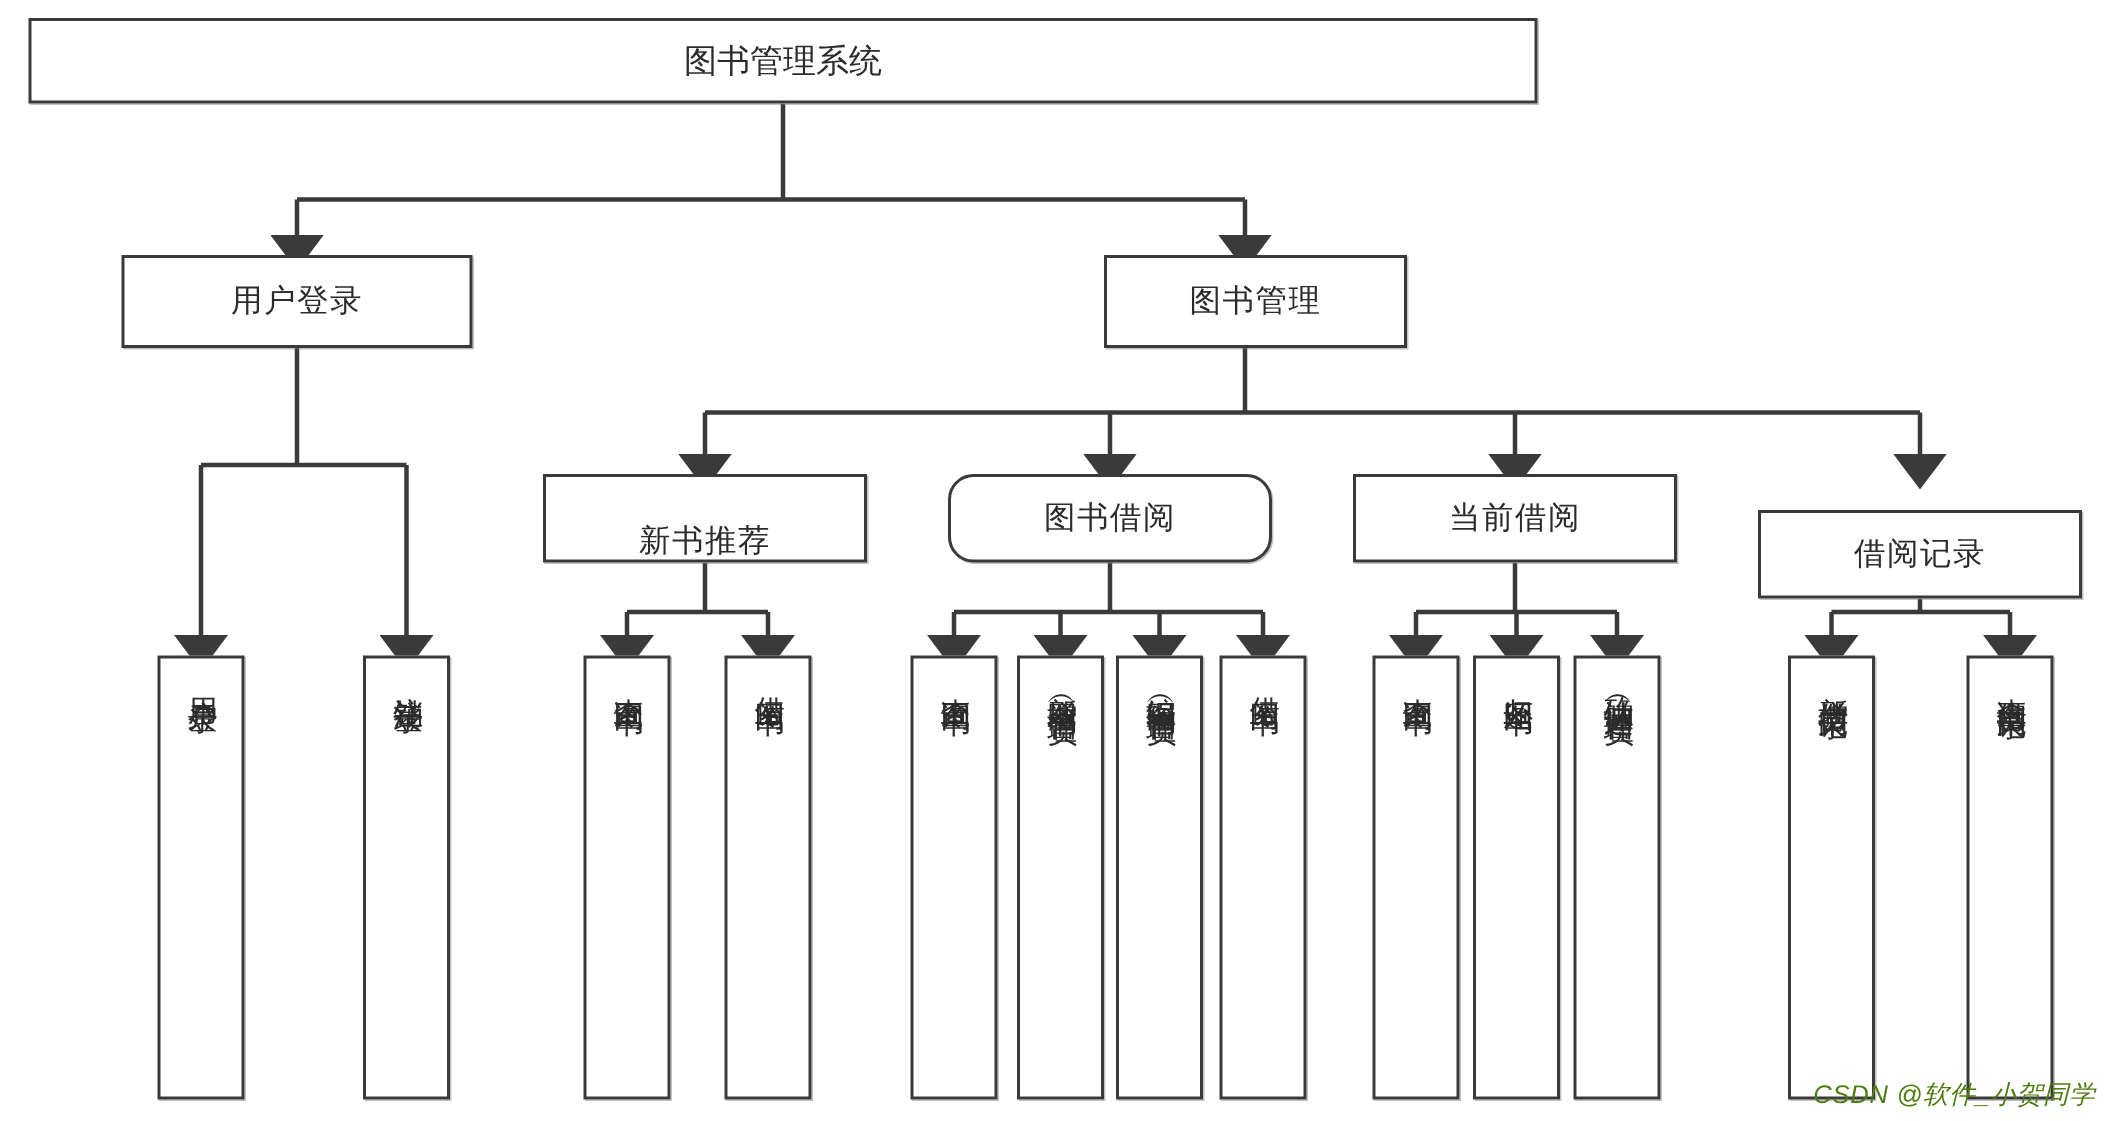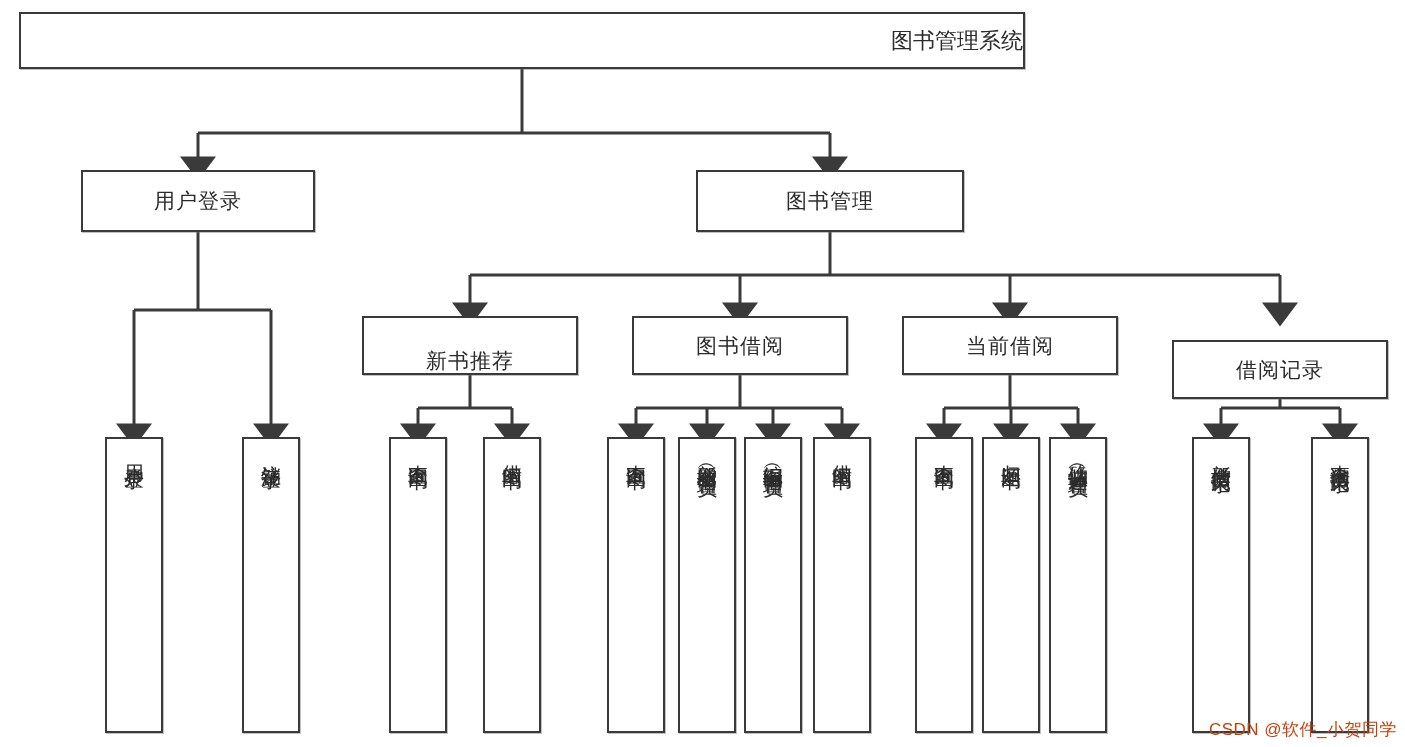--- a/index.html
+++ b/index.html
@@ -36,44 +36,44 @@
     color: #2b2b2b;
     box-shadow: 1px 1px 0 rgba(120,120,120,0.45);
   }
   .node.h {
     font-size: 21px;
     letter-spacing: 1px;
     line-height: 1.2;
   }
   .node.root {
     font-size: 22px;
-    justify-content: flex-end;
   }
   .node.leaf {
     font-size: 20px;
     letter-spacing: 1px;
     padding-top: 10px;
     align-items: flex-start;
     justify-content: center;
   }
   .vtext {
     writing-mode: vertical-rl;
     text-orientation: upright;
     white-space: nowrap;
     line-height: 1.06;
     letter-spacing: 2px;
   }
   #watermark {
     position: absolute;
     right: 8px;
     bottom: 6px;
     font-size: 17px;
-    color: #c2410c;
+    color: #4d7c0f;
     letter-spacing: 0.5px;
     white-space: nowrap;
+    font-style: italic;
   }
 </style>
 </head>
 <body>
 
 <div id="canvas">
 
   <svg id="wires" viewBox="0 0 1405 747">
     <defs>
       <marker id="arw" markerWidth="10" markerHeight="12" refX="1.2" refY="6" orient="auto" markerUnits="strokeWidth">
@@ -124,28 +124,28 @@
     </g>
   </svg>
 
   <div class="node root" style="left:19px; top:12px; width:1006px; height:57px;">
     <span>图书管理系统</span>
   </div>
 
   <div class="node h" style="left:81px; top:170px; width:234px; height:62px;">
     <span>用户登录</span>
   </div>
-  <div class="node h" style="left:696px; top:170px; width:268px; height:62px;">
+  <div class="node h" style="left:736px; top:170px; width:202px; height:62px;">
     <span>图书管理</span>
   </div>
 
   <div class="node h" style="left:362px; top:316px; width:216px; height:59px;align-items:flex-end;">
     <span>新书推荐</span>
   </div>
-  <div class="node h" style="left:632px; top:316px; width:216px; height:59px;">
+  <div class="node h" style="left:632px; top:316px; width:216px; height:59px;border-radius:17px;">
     <span>图书借阅</span>
   </div>
   <div class="node h" style="left:902px; top:316px; width:216px; height:59px;">
     <span>当前借阅</span>
   </div>
   <div class="node h" style="left:1172px; top:316px; width:216px; height:59px;margin-top:24px;">
     <span>借阅记录</span>
   </div>
 
   <div class="node leaf" style="left:105px; top:437px; width:58px; height:296px;">

